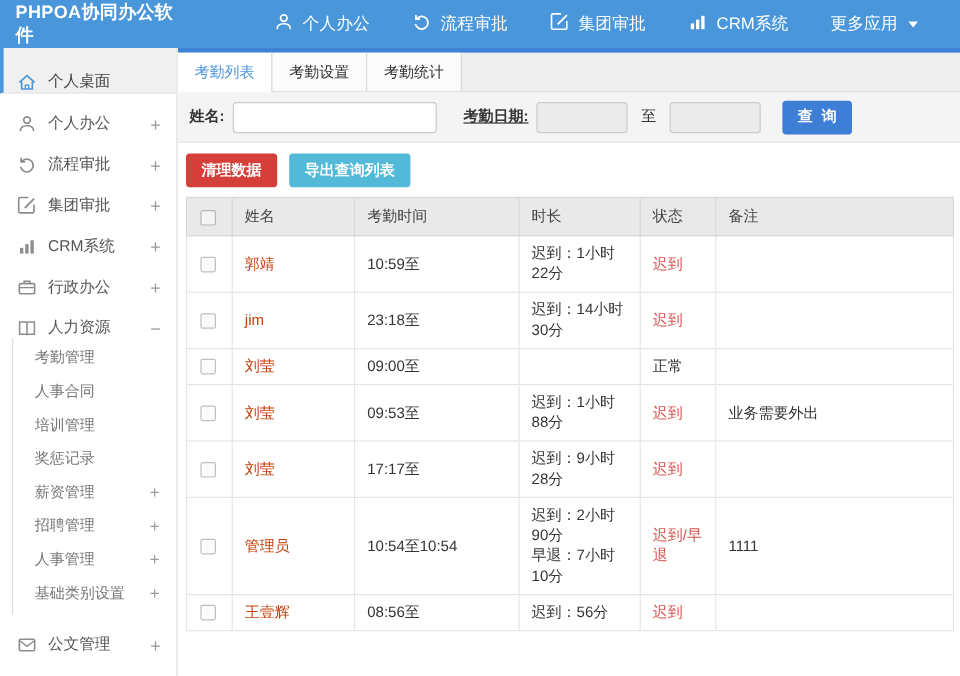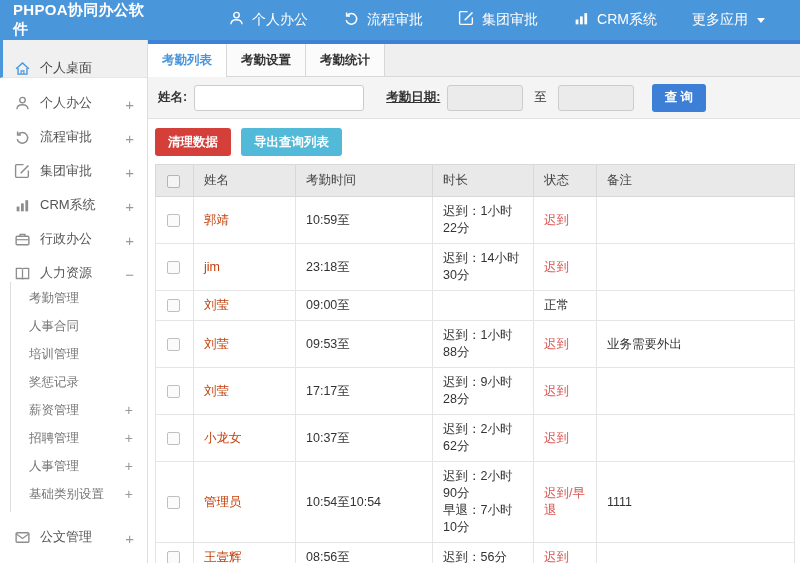--- a/index.html
+++ b/index.html
@@ -32,36 +32,36 @@
   .subgroup { border-left:1px solid #ddd; margin-left:10px; padding:2px 0 4px 0; }
   .sub-item { height:28px; display:flex; align-items:center; padding:0 14px 0 18px; color:#777;
     font-size:12.5px; cursor:pointer; }
   .sub-item .plus { font-size:14px; }
 
   
   .main { position:absolute; top:40px; left:148px; width:652px; height:523px; background:#fff; overflow:hidden; }
   .blue-strip { height:4px; background:#3e82d8; }
 
   .tabbar { height:33px; background:#efefef; border-bottom:1px solid #d8d8d8; display:flex; }
-  .tab { width:79px; text-align:center; line-height:32px; font-size:12.5px; font-weight:bold; color:#333;
+  .tab { width:79px; text-align:center; line-height:32px; font-size:12.5px; font-weight:normal; color:#333;
     background:#fbfbfb; border-right:1px solid #d8d8d8; cursor:pointer; }
   .tab.active { background:#fff; color:#4a96db; position:relative; }
   .tab.active:after { content:""; position:absolute; left:0; right:0; bottom:-1px; height:1px; background:#fff; }
 
   .searchbar { height:42px; background:#f4f4f4; border-bottom:1px solid #e3e3e3; display:flex;
     align-items:center; padding:0 10px; color:#333; }
   .flabel { font-weight:bold; margin-right:7px; white-space:nowrap; }
   .flabel.date { margin-left:22px;text-decoration:underline; }
   .text-input { width:170px; height:26px; border:1px solid #ccc; border-radius:3px; background:#fff;
     padding:0 6px; font-size:12px; font-family:inherit; outline:none; }
   .date-input { width:76px; height:26px; border:1px solid #ccc; border-radius:3px; background:#ebebeb;
     padding:0 6px; font-size:12px; font-family:inherit; outline:none; margin-right:0; }
   .zhi { margin:0 11px; }
   .search-btn { margin-left:18px; height:28px; padding:0 13px; background:#3d7fd6; color:#fff; border:none;
-    border-radius:3px; font-size:12.5px; font-weight:bold; font-family:Liberation Serif, serif; cursor:pointer; white-space:nowrap; }
+    border-radius:3px; font-size:12.5px; font-weight:bold; font-family:Liberation Mono, monospace; cursor:pointer; white-space:nowrap; }
 
   .actions { padding:9px 7px 8px 7px; display:flex; gap:10px; background:#fff; }
   .btn { border:none; border-radius:3px; color:#fff; font-size:12.5px; font-weight:bold; height:28px;
     padding:0 13px; font-family:inherit; cursor:pointer; white-space:nowrap; }
   .btn-danger { background:#d43f3a; }
   .btn-info  { background:#52b9d8; }
 
   .grid { margin:0 5px 0 7px; }
   table { width:100%; border-collapse:collapse; table-layout:fixed; font-size:12.5px; color:#333; }
   th { background:#e9e9e9; border:1px solid #d8d8d8; height:32px; text-align:left; padding:0 10px;
@@ -327,28 +327,20 @@
         <tr>
           <td style="padding:6px 0 6px 11px;"><span class="cb"></span></td>
           <td class="c-name">刘莹</td>
           <td>17:17至</td>
           <td class="c-dur">迟到：9小时28分</td>
           <td class="c-status">迟到</td>
           <td></td>
         </tr>
         <tr>
           <td style="padding:6px 0 6px 11px;"><span class="cb"></span></td>
-          <td class="c-name">小龙女</td>
-          <td>10:37至</td>
-          <td class="c-dur">迟到：2小时62分</td>
-          <td class="c-status">迟到</td>
-          <td></td>
-        </tr>
-        <tr>
-          <td style="padding:6px 0 6px 11px;"><span class="cb"></span></td>
           <td class="c-name">管理员</td>
           <td>10:54至10:54</td>
           <td class="c-dur">迟到：2小时90分
 早退：7小时10分</td>
           <td class="c-status">迟到/早退</td>
           <td>1111</td>
         </tr>
         <tr>
           <td style="padding:6px 0 6px 11px;"><span class="cb"></span></td>
           <td class="c-name">王壹辉</td>

